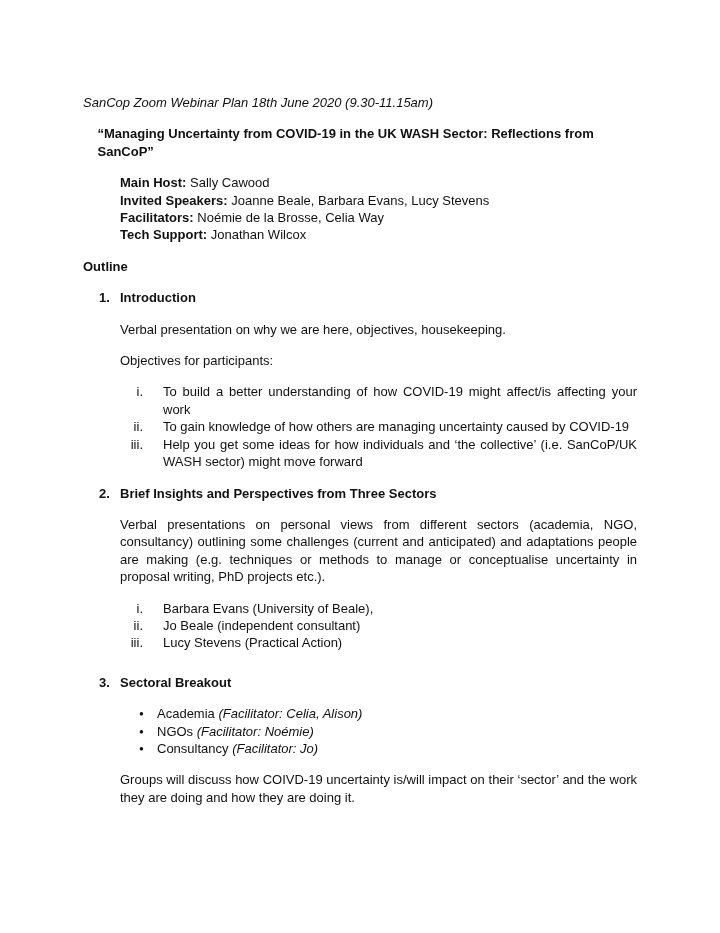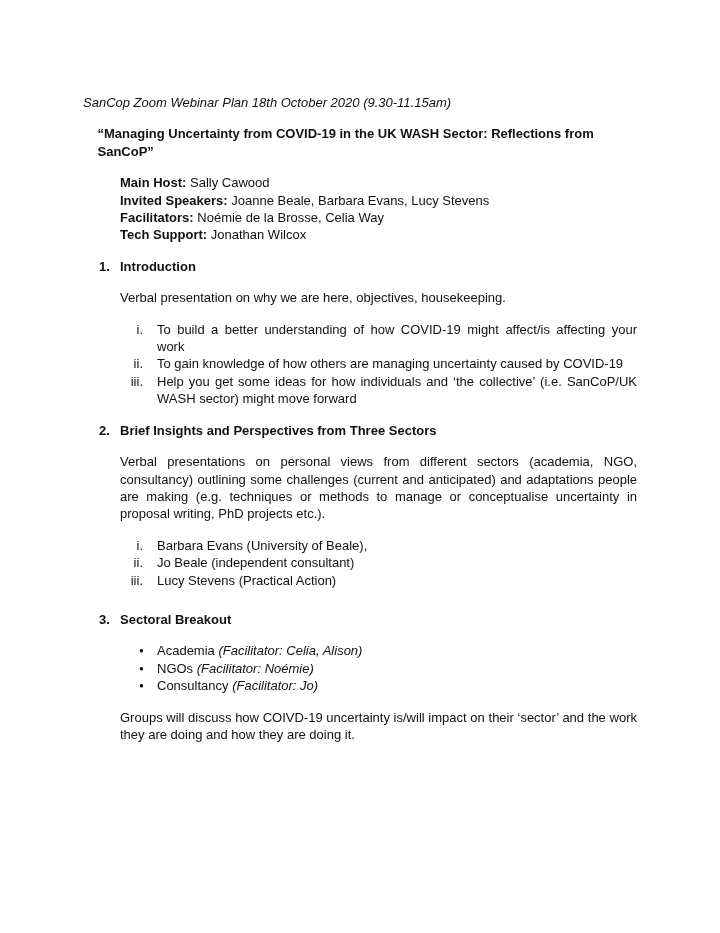--- a/index.html
+++ b/index.html
@@ -38,53 +38,55 @@
     flex: 0 0 21px;
   }
   .h-row.extra-top { margin-top: 22px; }
 
   .ind { margin-left: 37px; }
   .just { text-align: justify; }
 
   .rlist { margin: 0 0 14px 0; }
   .ritem { display: flex; margin-left: 42px; }
   .rmark { flex: 0 0 18px; text-align: right; }
-  .rtext { flex: 1; margin-left: 14px; text-align: justify; }
+  .rtext { flex: 1; margin-left: 20px; text-align: justify; }
 
   .blist { margin: 0 0 14px 0; }
   .bitem { display: flex; margin-left: 56px; }
   .bmark {
     flex: 0 0 18px;
     font-size: 8px;
     line-height: 17.4px;
   }
   .btext i { font-style: italic; }
 </style>
 </head>
 <body>
 
 <div class="page">
 
-  <p class="blk italic">SanCop Zoom Webinar Plan 18th October 2020 (9.30-11.15am)</p>
+  <p class="blk italic">SanCop Zoom Webinar Plan 18th June 2020 (9.30-11.15am)</p>
 
   <p class="blk doc-title">“Managing Uncertainty from COVID-19 in the UK WASH Sector: Reflections from SanCoP”</p>
 
   <div class="roles blk">
     <p><span class="bold">Main Host:</span><span> Sally Cawood</span></p>
     <p><span class="bold">Invited Speakers:</span><span> Joanne Beale, Barbara Evans, Lucy Stevens</span></p>
     <p><span class="bold">Facilitators:</span><span> Noémie de la Brosse, Celia Way</span></p>
     <p><span class="bold">Tech Support:</span><span> Jonathan Wilcox</span></p>
   </div>
 
+  <p class="blk bold">Outline</p>
 
   <div class="h-row">
     <span class="h-num">1.</span>
       <span>Introduction</span>
   </div>
   <p class="blk ind">Verbal presentation on why we are here, objectives, housekeeping.</p>
+  <p class="blk ind">Objectives for participants:</p>
   <div class="rlist">
     <div class="ritem">
         <span class="rmark">i.</span>
         <span class="rtext">To build a better understanding of how COVID-19 might affect/is affecting your work</span>
       </div>
     <div class="ritem">
         <span class="rmark">ii.</span>
         <span class="rtext">To gain knowledge of how others are managing uncertainty caused by COVID-19</span>
       </div>
     <div class="ritem">

